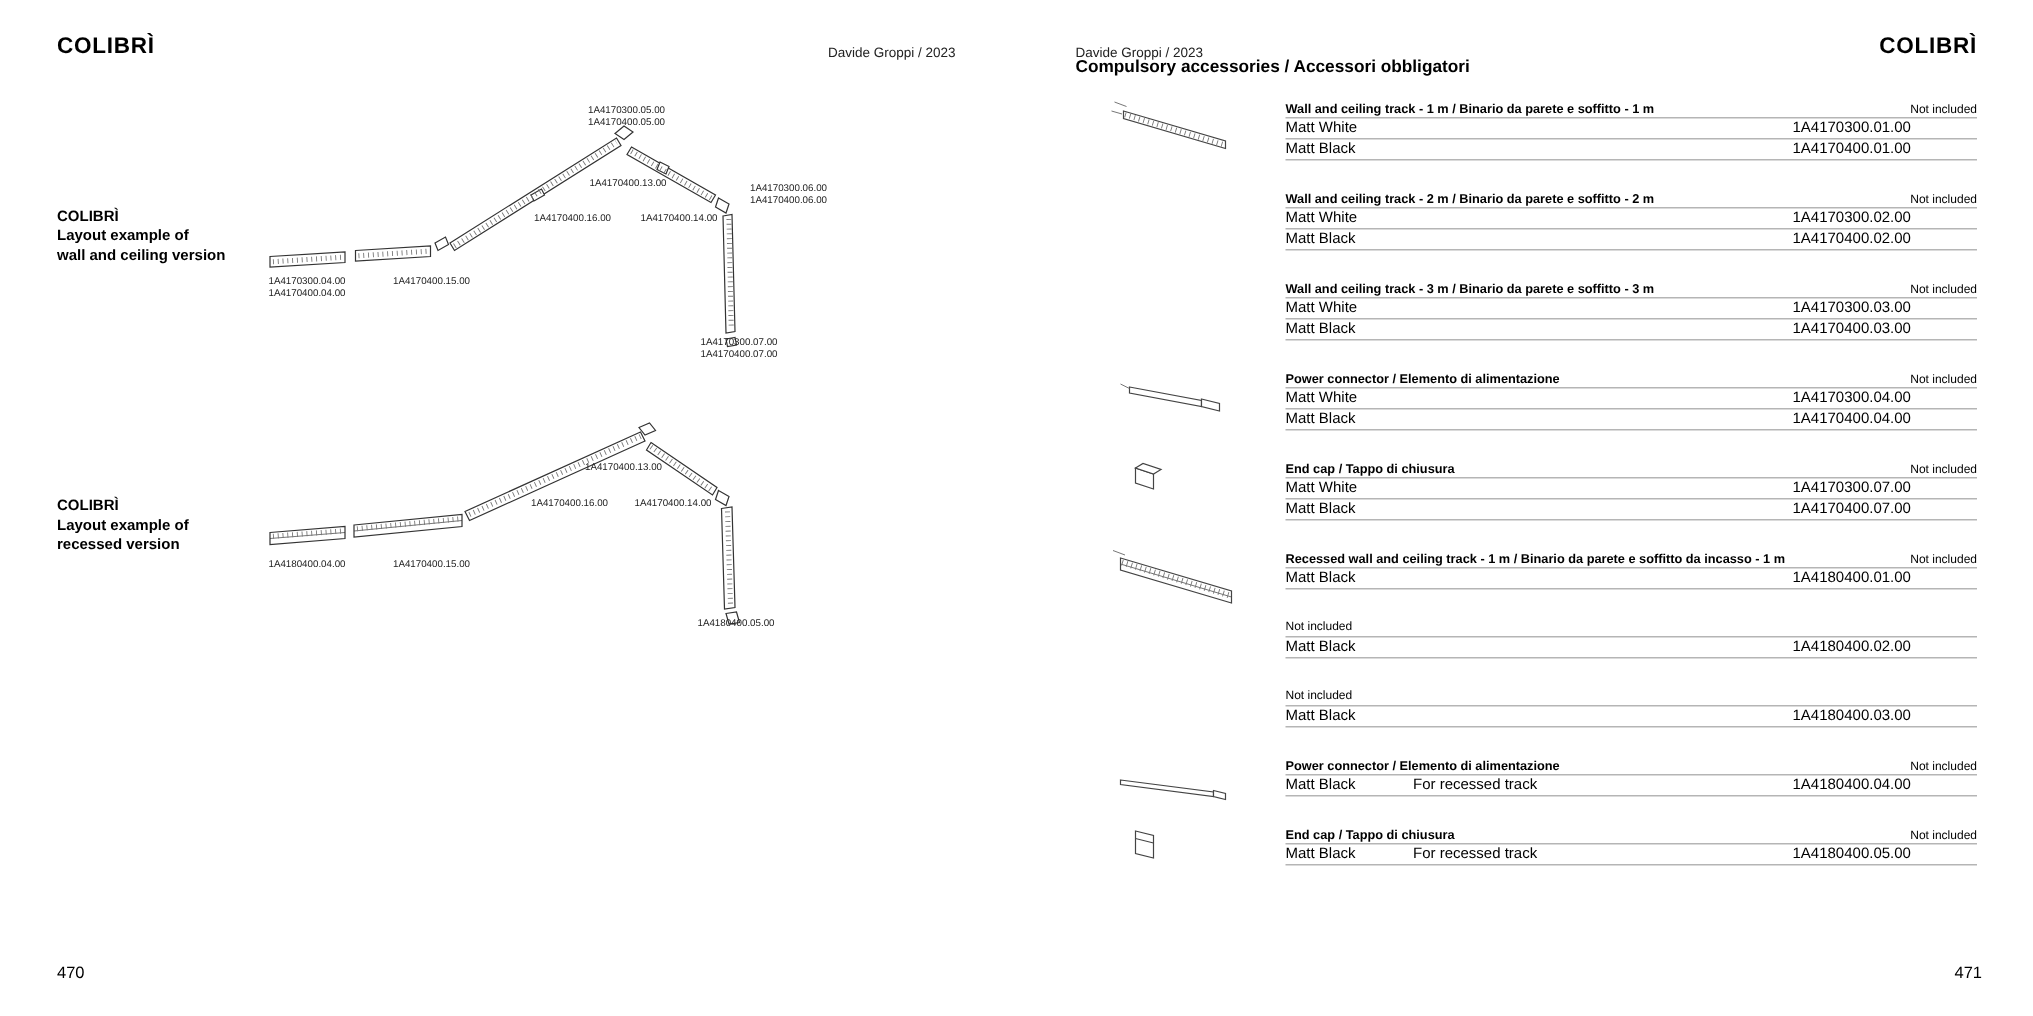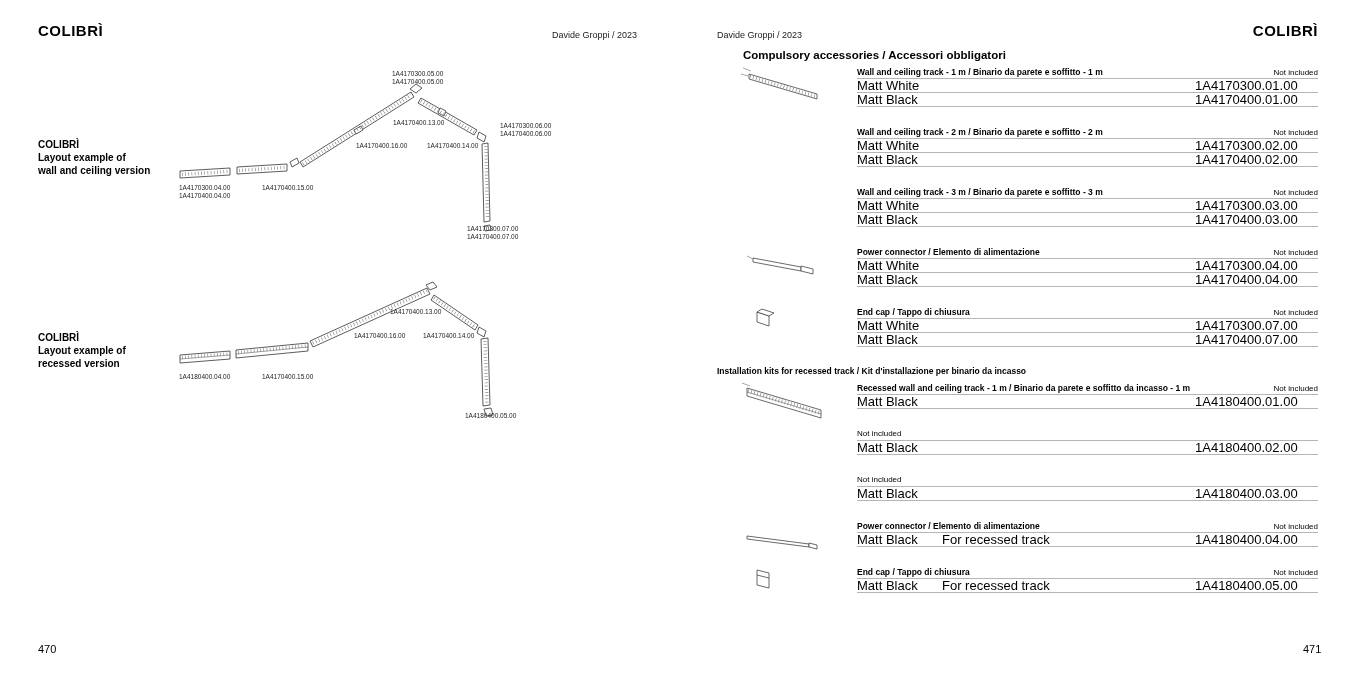--- a/index.html
+++ b/index.html
@@ -18,21 +18,21 @@
   .subtitle{font-size:8.5px;font-weight:bold;margin:8px 0 6px 0;}
   .subtitle:first-child{margin-top:0;}
   .section{display:flex;margin-bottom:19px;}
   .icon-cell{flex:0 0 140px;width:140px;position:relative;}
   .icon-cell svg{position:absolute;left:22px;top:-4px;}
   .content{flex:1;min-width:0;}
   .title-row{display:flex;justify-content:space-between;align-items:baseline;
              border-bottom:1px solid #b5b5b5;height:12px;line-height:12px;}
   .sec-title{font-size:8.5px;font-weight:bold;white-space:nowrap;}
   .not-included{font-size:8px;white-space:nowrap;}
-  .row{display:flex;border-bottom:1px solid #b5b5b5;font-size:13px;height:13px;line-height:13px;}
+  .row{display:flex;border-bottom:1px solid #b5b5b5;font-size:10px;height:13px;line-height:13px;}
   .finish{width:85px;flex:0 0 85px;}
   .note{flex:1;}
   .code{width:123px;flex:0 0 123px;}
 </style>
 </head>
 <body>
 
 <div class="abs brand" style="left:38px;top:22px;">COLIBRÌ</div>
 <div class="abs credit" style="left:437px;top:30px;width:200px;text-align:right;">Davide Groppi / 2023</div>
 
@@ -116,21 +116,21 @@
 <span class="dlabel" style="left:354px;top:332px;">1A4170400.16.00</span>
 <span class="dlabel" style="left:423px;top:332px;">1A4170400.14.00</span>
 <span class="dlabel" style="left:179px;top:373px;">1A4180400.04.00</span>
 <span class="dlabel" style="left:262px;top:373px;">1A4170400.15.00</span>
 <span class="dlabel" style="left:465px;top:412px;">1A4180400.05.00</span>
 
 <div class="abs pagenum" style="left:38px;top:643px;">470</div>
 
 <div class="abs credit" style="left:717px;top:30px;">Davide Groppi / 2023</div>
 <div class="abs brand" style="right:37px;top:22px;">COLIBRÌ</div>
-<div class="abs" id="right-title" style="left:717px;top:49px;margin-left:26px;">Compulsory accessories / Accessori obbligatori</div>
+<div class="abs" id="right-title" style="left:717px;top:39px;">Compulsory accessories / Accessori obbligatori</div>
 
 <div id="sections">
   <div class="section">
     <div class="icon-cell">
         <svg width="90" height="50" viewBox="0 0 90 50">
           <g fill="#fff" stroke="#444" stroke-width="0.8">
             <path d="M10 12 L78 32 L78 37 L10 17 Z"></path>
           </g>
           <line x1="11" y1="14.5" x2="77" y2="34.5" stroke="#777" stroke-width="3.4" stroke-dasharray="0.6 2.6"></line>
           <g stroke="#666" stroke-width="0.6">
@@ -259,21 +259,20 @@
   </div>
 
   <div class="row">
     <span class="finish">Matt Black</span>
     <span class="note"></span>
     <span class="code">1A4170400.07.00</span>
   </div>
 </div>
     </div>
   </div>
-<div class="subtitle">Installation kits for recessed track / Kit d'installazione per binario da incasso</div>
   <div class="section">
     <div class="icon-cell">
         <svg width="95" height="52" viewBox="0 0 95 52">
           <g fill="#fff" stroke="#444" stroke-width="0.8">
             <path d="M8 10 L82 32 L82 40 L8 18 Z"></path>
           </g>
           <path d="M8 14 L82 36" fill="none" stroke="#444" stroke-width="0.5"></path>
           <line x1="9" y1="13" x2="81" y2="35" stroke="#777" stroke-width="4" stroke-dasharray="0.6 2.6"></line>
           <g stroke="#666" stroke-width="0.6">
             <line x1="3" y1="5" x2="11" y2="8"></line>

